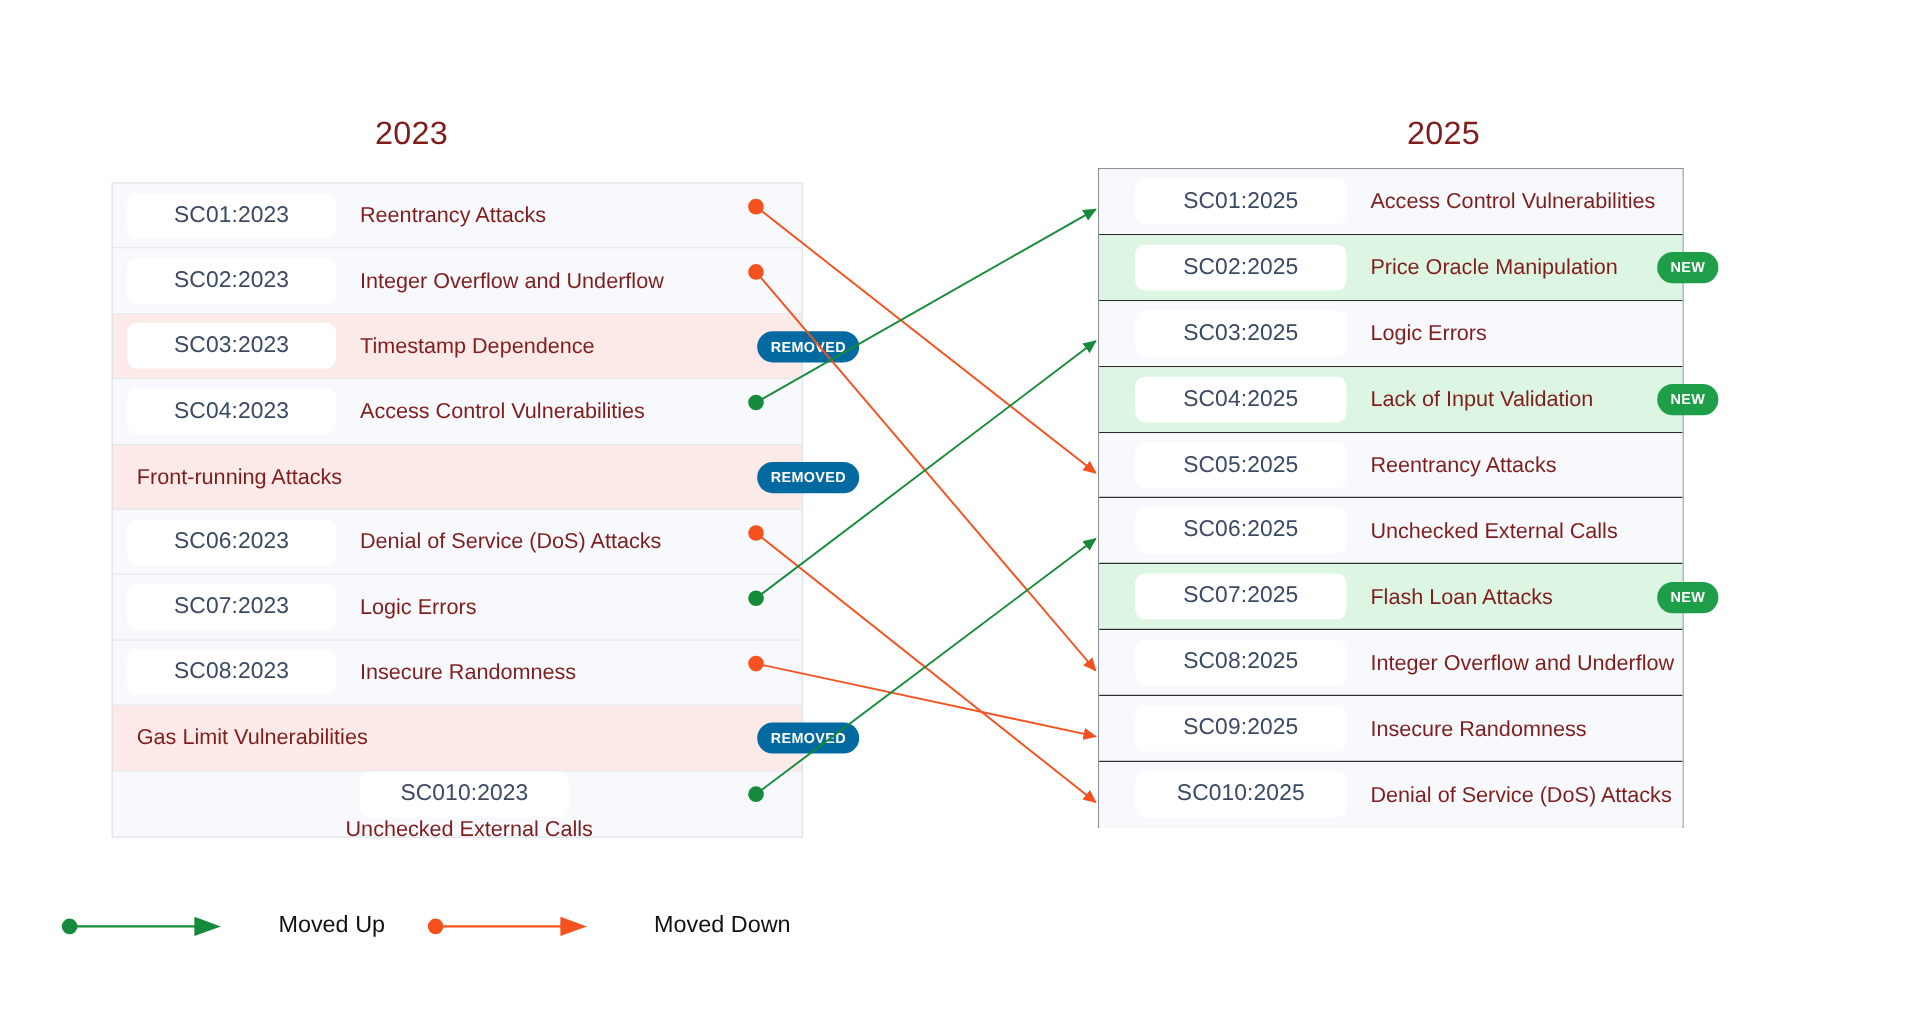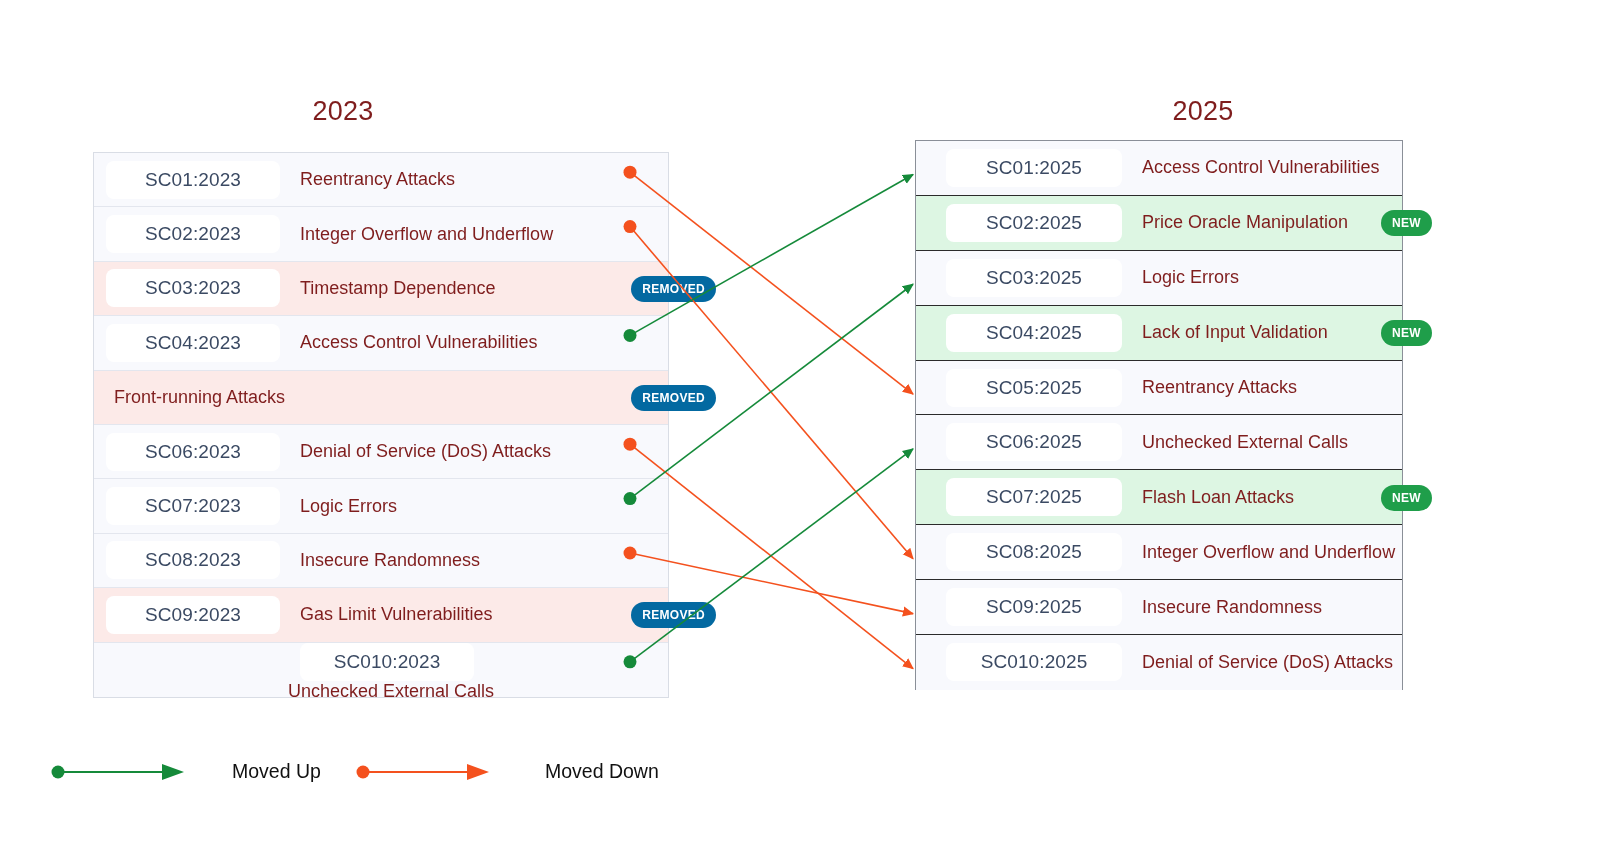--- a/index.html
+++ b/index.html
@@ -154,21 +154,20 @@
       </div>
       <div class="row">
         <div class="id-chip">SC07:2023</div>
         <div class="row-label">Logic Errors</div>
       </div>
       <div class="row">
         <div class="id-chip">SC08:2023</div>
         <div class="row-label">Insecure Randomness</div>
       </div>
       <div class="row removed">
-        <div class="id-chip">SC09:2023</div>
         <div class="row-label">Gas Limit Vulnerabilities</div>
         <div class="badge removed-badge">REMOVED</div>
       </div>
       <div class="row">
         <div class="id-chip">SC010:2023</div>
         <div class="row-label">Unchecked External Calls</div>
       </div>
     </div>
   <div class="panel" id="panel-right">
       <div class="row">

